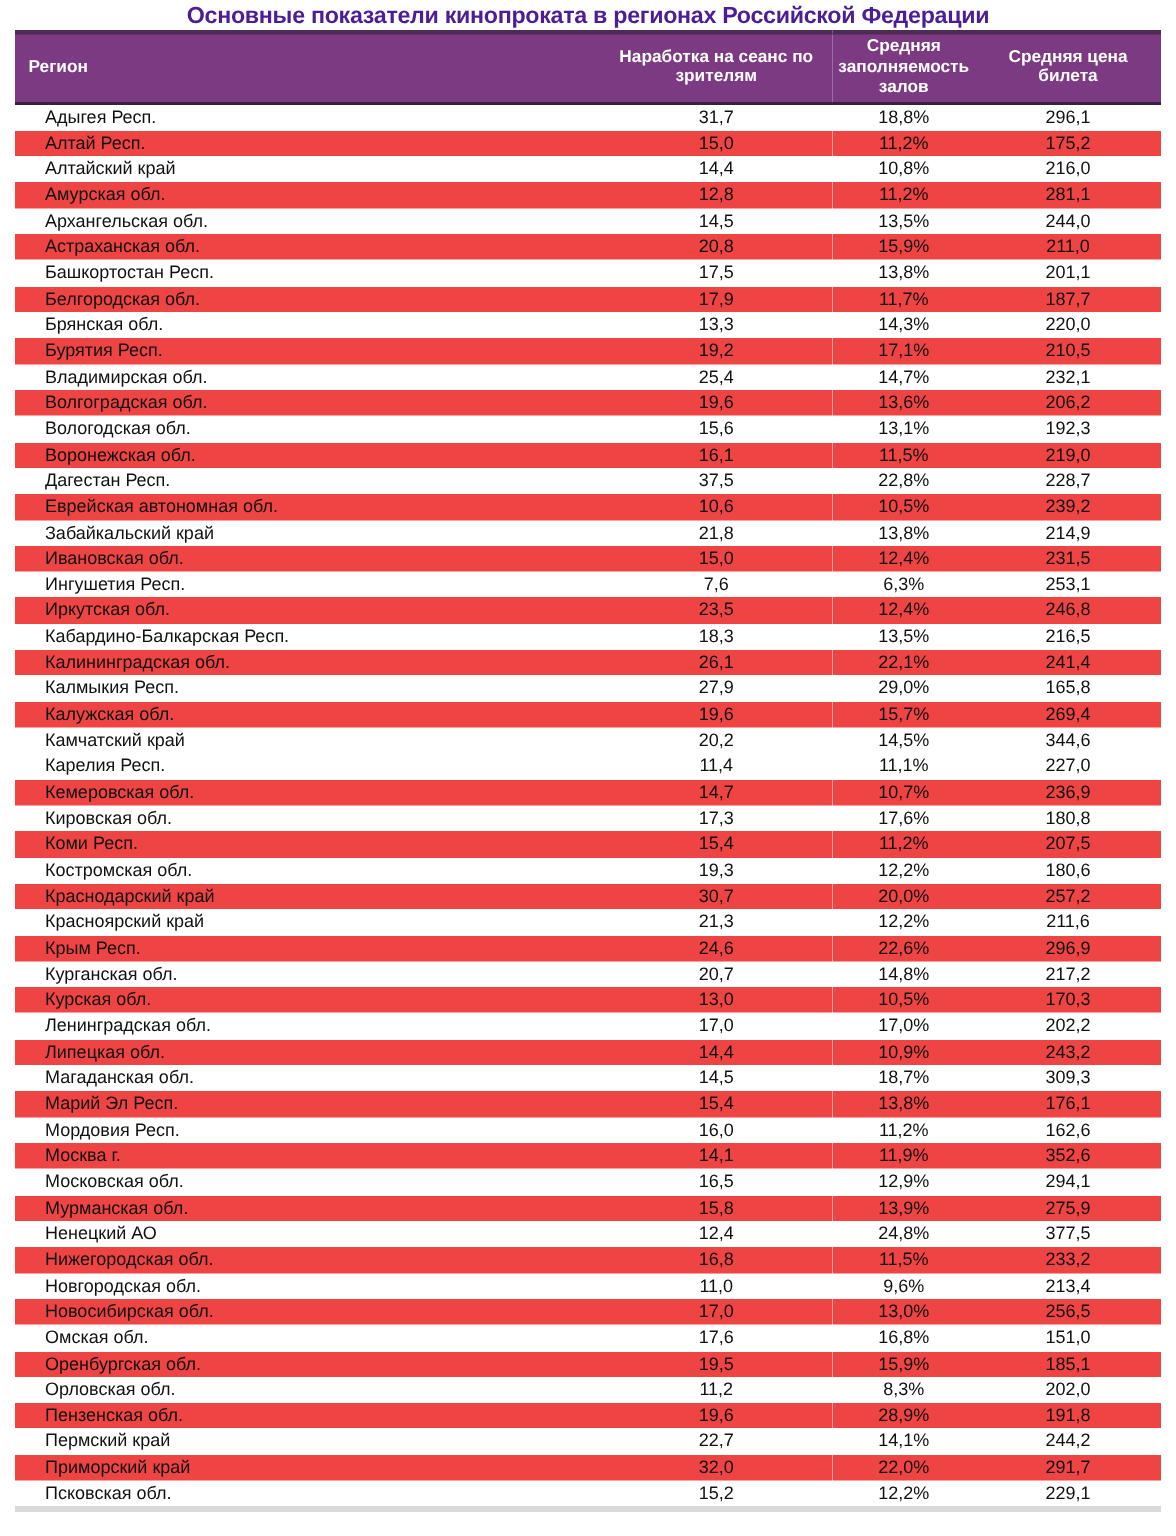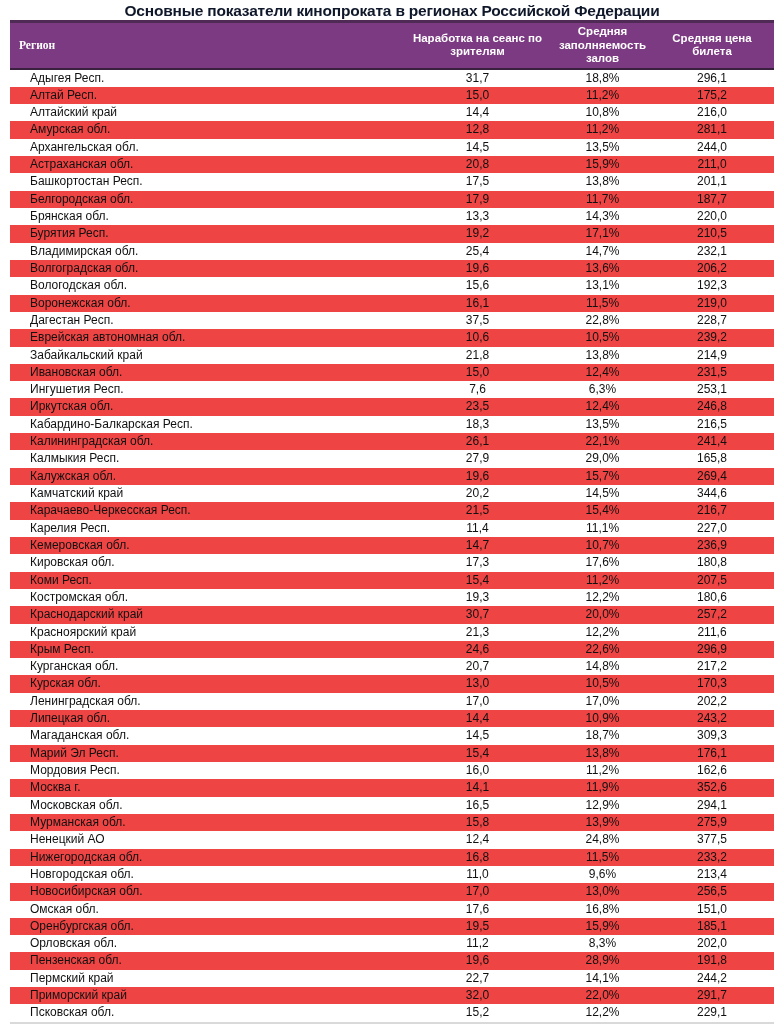--- a/index.html
+++ b/index.html
@@ -14,21 +14,21 @@
     width: 784px;
     height: 1024px;
     padding: 0 10px;
   }
   .title {
     height: 20px;
     padding-top: 2px;
     text-align: center;
     font-size: 15.5px;
     font-weight: bold;
-    color: #0f172a;
+    color: #4c1d95;
     letter-spacing: -0.2px;
     white-space: nowrap;
   }
   table {
     width: 764px;
     border-collapse: collapse;
     table-layout: fixed;
   }
   col.c-region { width: 390px; }
   col.c-sessions { width: 155px; }
@@ -45,21 +45,20 @@
     font-size: 11.5px;
     font-weight: bold;
     line-height: 13.5px;
     vertical-align: middle;
     text-align: center;
     padding: 2px 1px;
   }
   th.region-h {
     text-align: left;
     padding-left: 9px;
-    font-family: Liberation Serif, serif;
   }
   td {
     height: 17.31px;
     font-size: 12px;
     line-height: 17.31px;
     color: #111111;
     white-space: nowrap;
     overflow: hidden;
     padding: 0;
   }
@@ -243,26 +242,20 @@
           <td class="num">19,6</td>
           <td class="num">15,7%</td>
           <td class="num">269,4</td>
         </tr>
         <tr>
           <td class="region">Камчатский край</td>
           <td class="num">20,2</td>
           <td class="num">14,5%</td>
           <td class="num">344,6</td>
         </tr>
-        <tr class="stripe">
-          <td class="region">Карачаево-Черкесская Респ.</td>
-          <td class="num">21,5</td>
-          <td class="num">15,4%</td>
-          <td class="num">216,7</td>
-        </tr>
         <tr>
           <td class="region">Карелия Респ.</td>
           <td class="num">11,4</td>
           <td class="num">11,1%</td>
           <td class="num">227,0</td>
         </tr>
         <tr class="stripe">
           <td class="region">Кемеровская обл.</td>
           <td class="num">14,7</td>
           <td class="num">10,7%</td>

